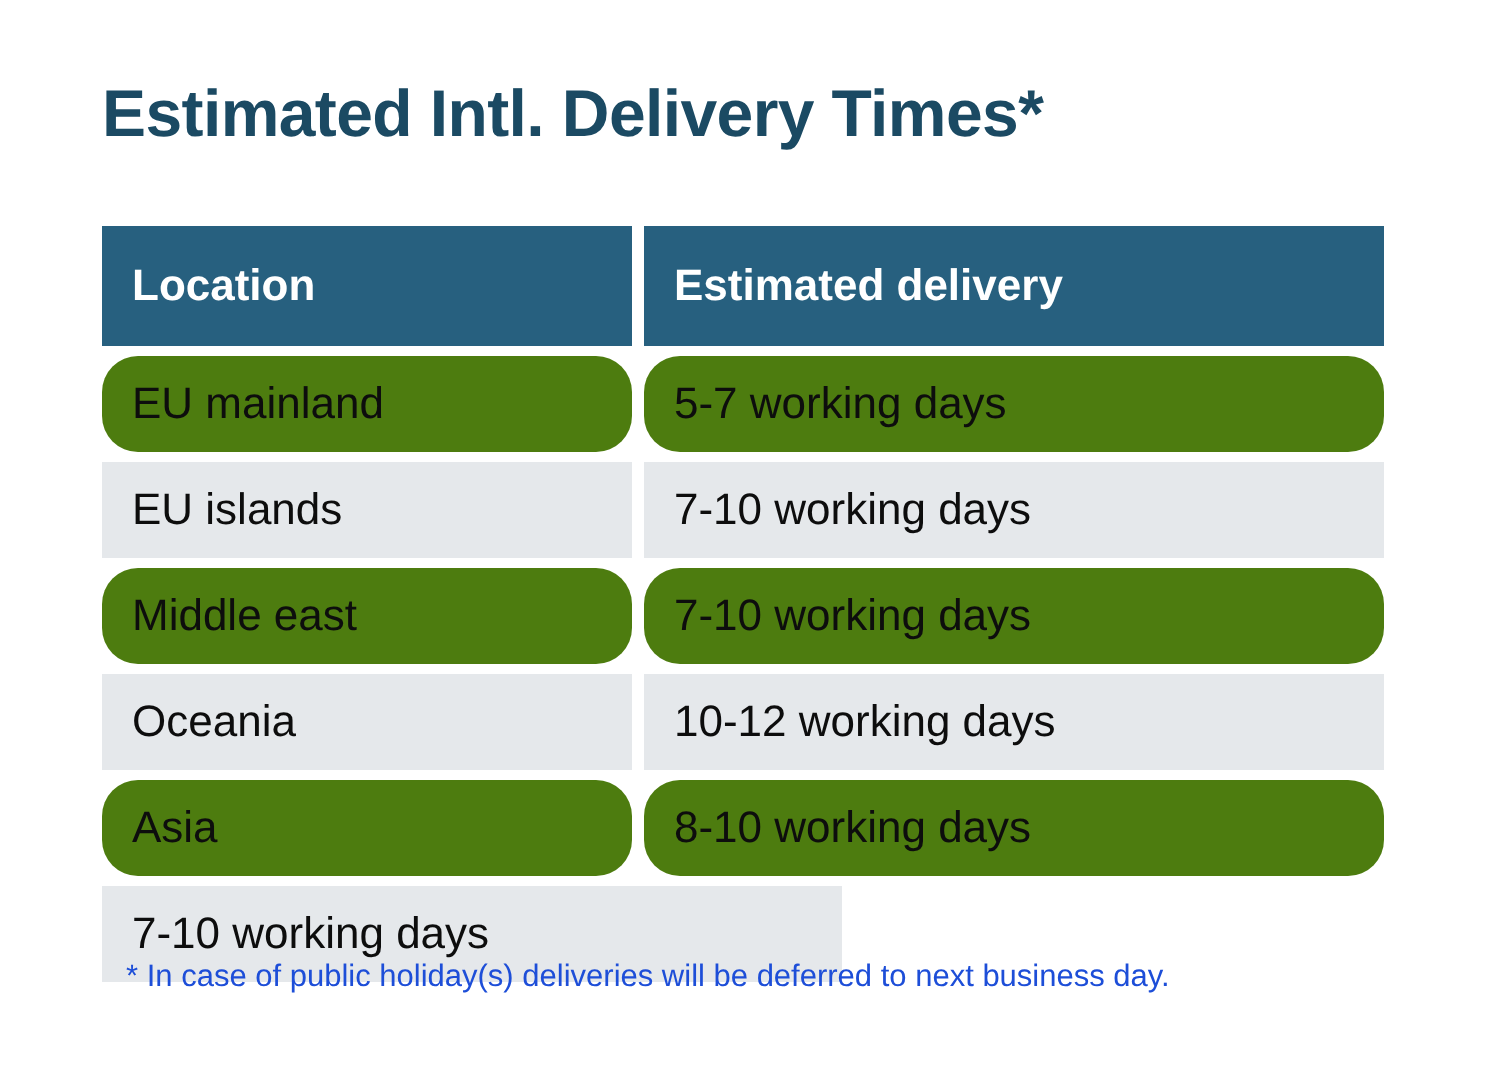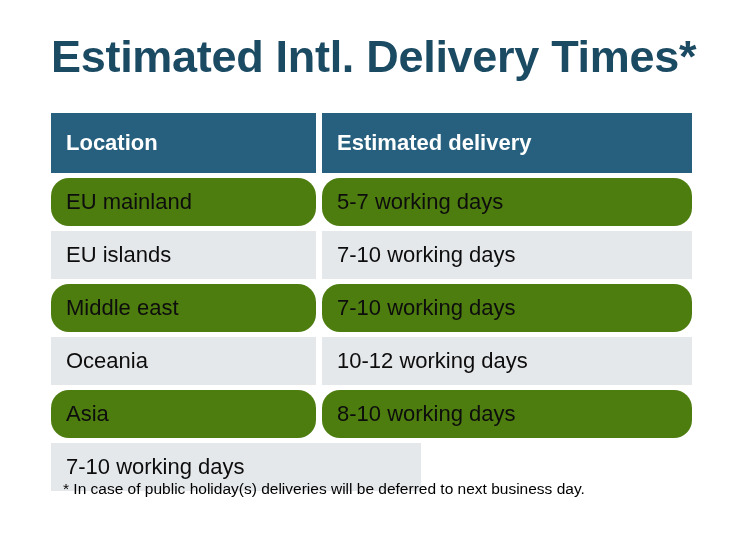--- a/index.html
+++ b/index.html
@@ -21,21 +21,21 @@
     top: 0;
     width: 745px;
     height: 536px;
     background: #ffffff;
   }
 
   .page-title {
     position: absolute;
     left: 51px;
     top: 37px;
-    font-size: 45px;
+    font-size: 33px;
     font-weight: 700;
     letter-spacing: -0.3px;
     color: #1b4a63;
     line-height: 40px;
     white-space: nowrap;
   }
 
   .delivery-table {
     position: absolute;
     left: 51px;
@@ -74,21 +74,21 @@
   }
 
   .row-odd .cell  { background: #4d7c0f; border-radius: 18px; }
   .row-even .cell { background: #e5e8eb; }
 
   .footnote {
     position: absolute;
     left: 63px;
     top: 479px;
     font-size: 15.5px;
-    color: #000000;
+    color: #1d4ed8;
     line-height: 20px;
     white-space: nowrap;
   }
 </style>
 </head>
 <body>
 
 <div class="page">
 
   <div class="page-title">Estimated Intl. Delivery Times*</div>

